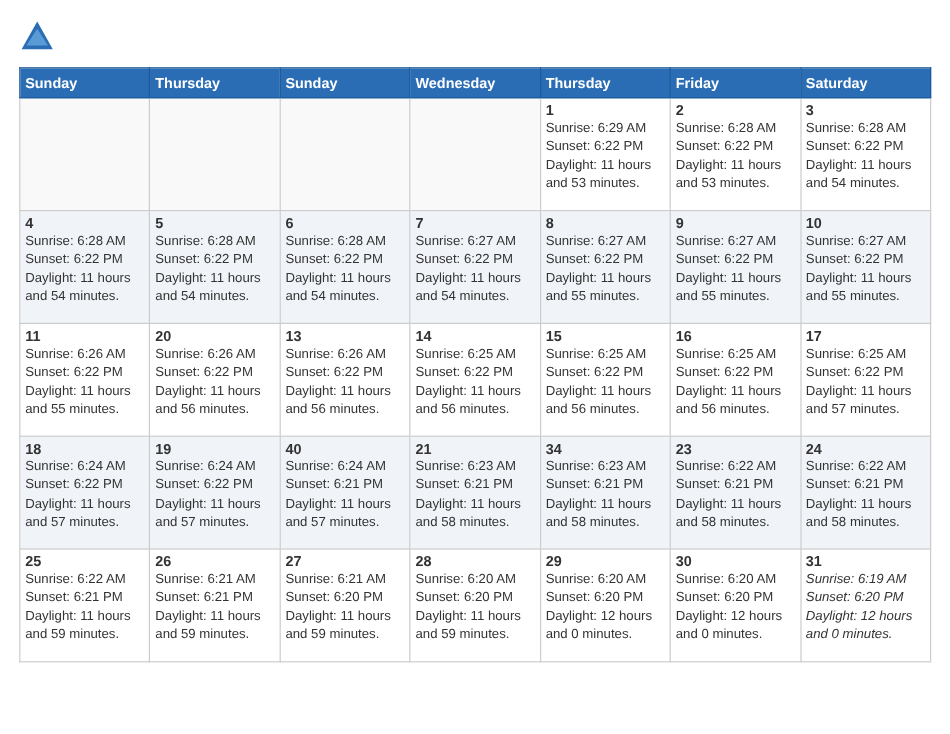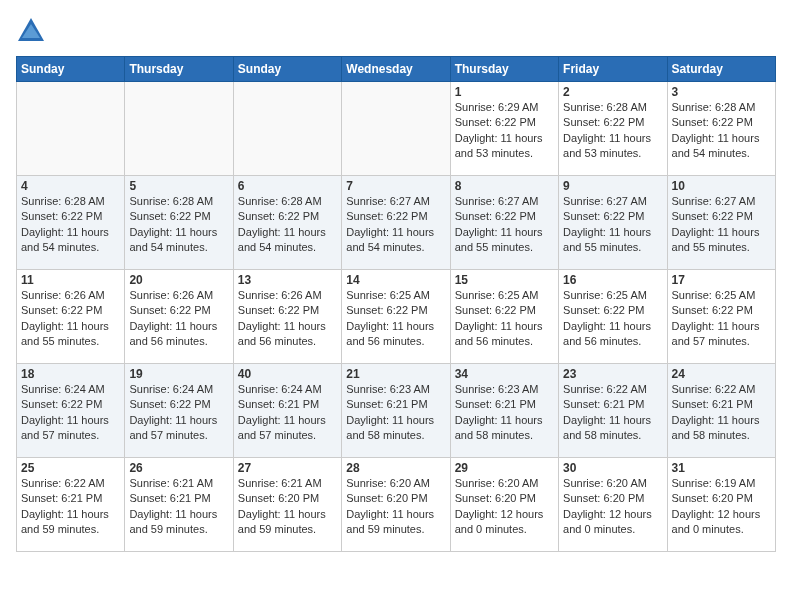--- a/index.html
+++ b/index.html
@@ -358,21 +358,21 @@
           </td>
           <td>
             <span class="day-num">30</span>
             <div class="day-info" style="white-space: pre-line;">Sunrise: 6:20 AM
 Sunset: 6:20 PM
 Daylight: 12 hours
 and 0 minutes.</div>
           </td>
           <td>
             <span class="day-num">31</span>
-            <div class="day-info" style="white-space: pre-line;">Sunrise: 6:19 AM
+            <div class="day-info" style="white-space: pre-line; font-style: italic;">Sunrise: 6:19 AM
 Sunset: 6:20 PM
 Daylight: 12 hours
 and 0 minutes.</div>
           </td>
         </tr>
       </tbody>
   </table>
 </div>
 
 </body></html>

